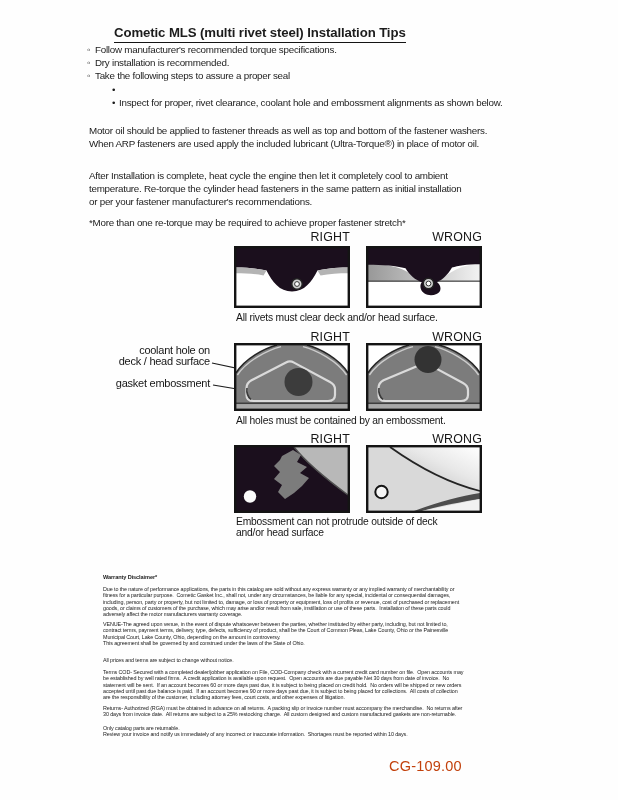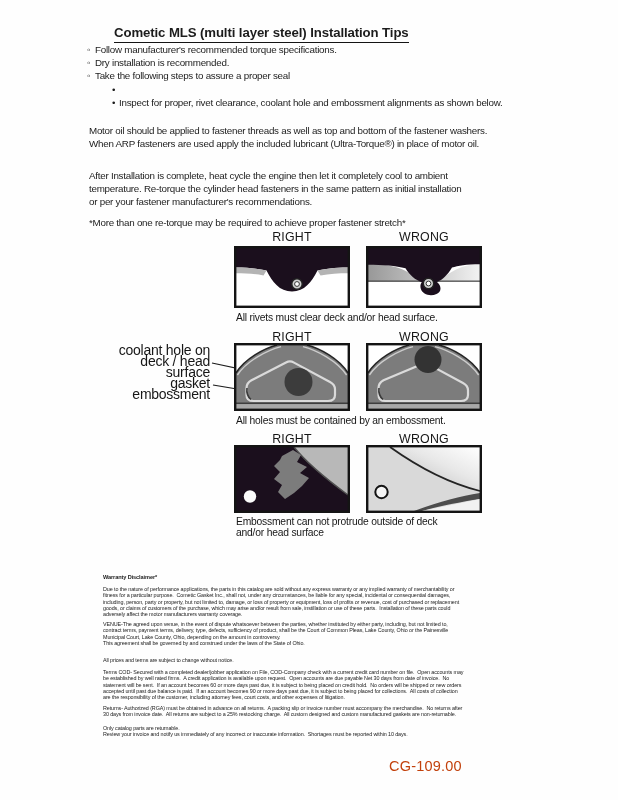--- a/index.html
+++ b/index.html
@@ -13,26 +13,26 @@
     border-bottom:1.5px solid #141414;padding-bottom:1.5px;white-space:pre;
   }
   .bullets{left:87px;top:43px;font-size:9.8px;line-height:13.2px;letter-spacing:-0.25px;}
   .bullet-row{display:flex;white-space:pre;}
   .bullet-row.sub{padding-left:25px;}
   .glyph{width:8px;flex:0 0 8px;}
   .bullet-row.sub .glyph{width:7px;flex:0 0 7px;}
   .diesel-heading{left:88px;top:117px;font-size:12.4px;font-weight:bold;letter-spacing:-0.2px;white-space:pre;}
   .body-para{left:89px;font-size:9.8px;line-height:13.1px;letter-spacing:-0.25px;white-space:pre;}
   .p1{top:124px;} .p2{top:169px;} .note{top:209px;margin-top:7px;}
-  .fig-label{width:116px;text-align:center;font-size:12.4px;letter-spacing:0.2px;color:#161616;}
+  .fig-label{width:116px;text-align:right;font-size:12.4px;letter-spacing:0.2px;color:#161616;}
   .fl-r{left:234px;} .fl-w{left:366px;}
   .row1{top:230px;} .row2{top:330px;} .row3{top:432px;}
   .caption{left:236px;font-size:10.3px;line-height:11.3px;letter-spacing:-0.2px;color:#161616;white-space:pre-line;}
   .cap1{top:312px;} .cap2{top:415px;} .cap3{top:516px;}
-  .ann{left:98px;width:112px;text-align:right;font-size:14px;line-height:11px;letter-spacing:-0.25px;white-space:pre-line;color:#161616;}
+  .ann{left:98px;width:112px;text-align:right;font-size:11px;line-height:11px;letter-spacing:-0.25px;white-space:pre-line;color:#161616;}
   .ann-hole{top:345px;} .ann-emboss{top:378px;}
   .legal{left:103px;font-size:5.4px;line-height:6.35px;letter-spacing:-0.1px;white-space:pre;color:#222;}
   .legal-heading{top:574px;font-weight:bold;font-size:5.6px;}
   .lg1{top:586px;} .lg2{top:621px;} .lg3{top:657px;} .lg4{top:669px;} .lg5{top:705px;} .lg6{top:725px;}
   .doc-code{left:389px;top:758px;font-size:14.5px;letter-spacing:0.2px;color:#c2410c;white-space:pre;}
   svg.panel{display:block;}
 </style>
 </head>
 <body>
 
@@ -46,21 +46,21 @@
     <linearGradient id="gradBand3" x1="0" y1="1" x2="1" y2="0">
       <stop offset="0" stop-color="#b4b4b4"></stop>
         <stop offset="0.6" stop-color="#e8e8e8"></stop>
         <stop offset="1" stop-color="#ffffff"></stop>
     </linearGradient>
   </defs>
 </svg>
 
 <div class="page">
 
-  <div class="abs doc-title">Cometic MLS (multi layer steel) Installation Tips</div>
+  <div class="abs doc-title">Cometic MLS (multi rivet steel) Installation Tips</div>
 
   <div class="abs bullets">
     <div class="bullet-row">
       <span class="glyph">◦</span>
       <span>Follow manufacturer's recommended torque specifications.</span>
     </div>
     <div class="bullet-row">
       <span class="glyph">◦</span>
       <span>Dry installation is recommended.</span>
     </div>

